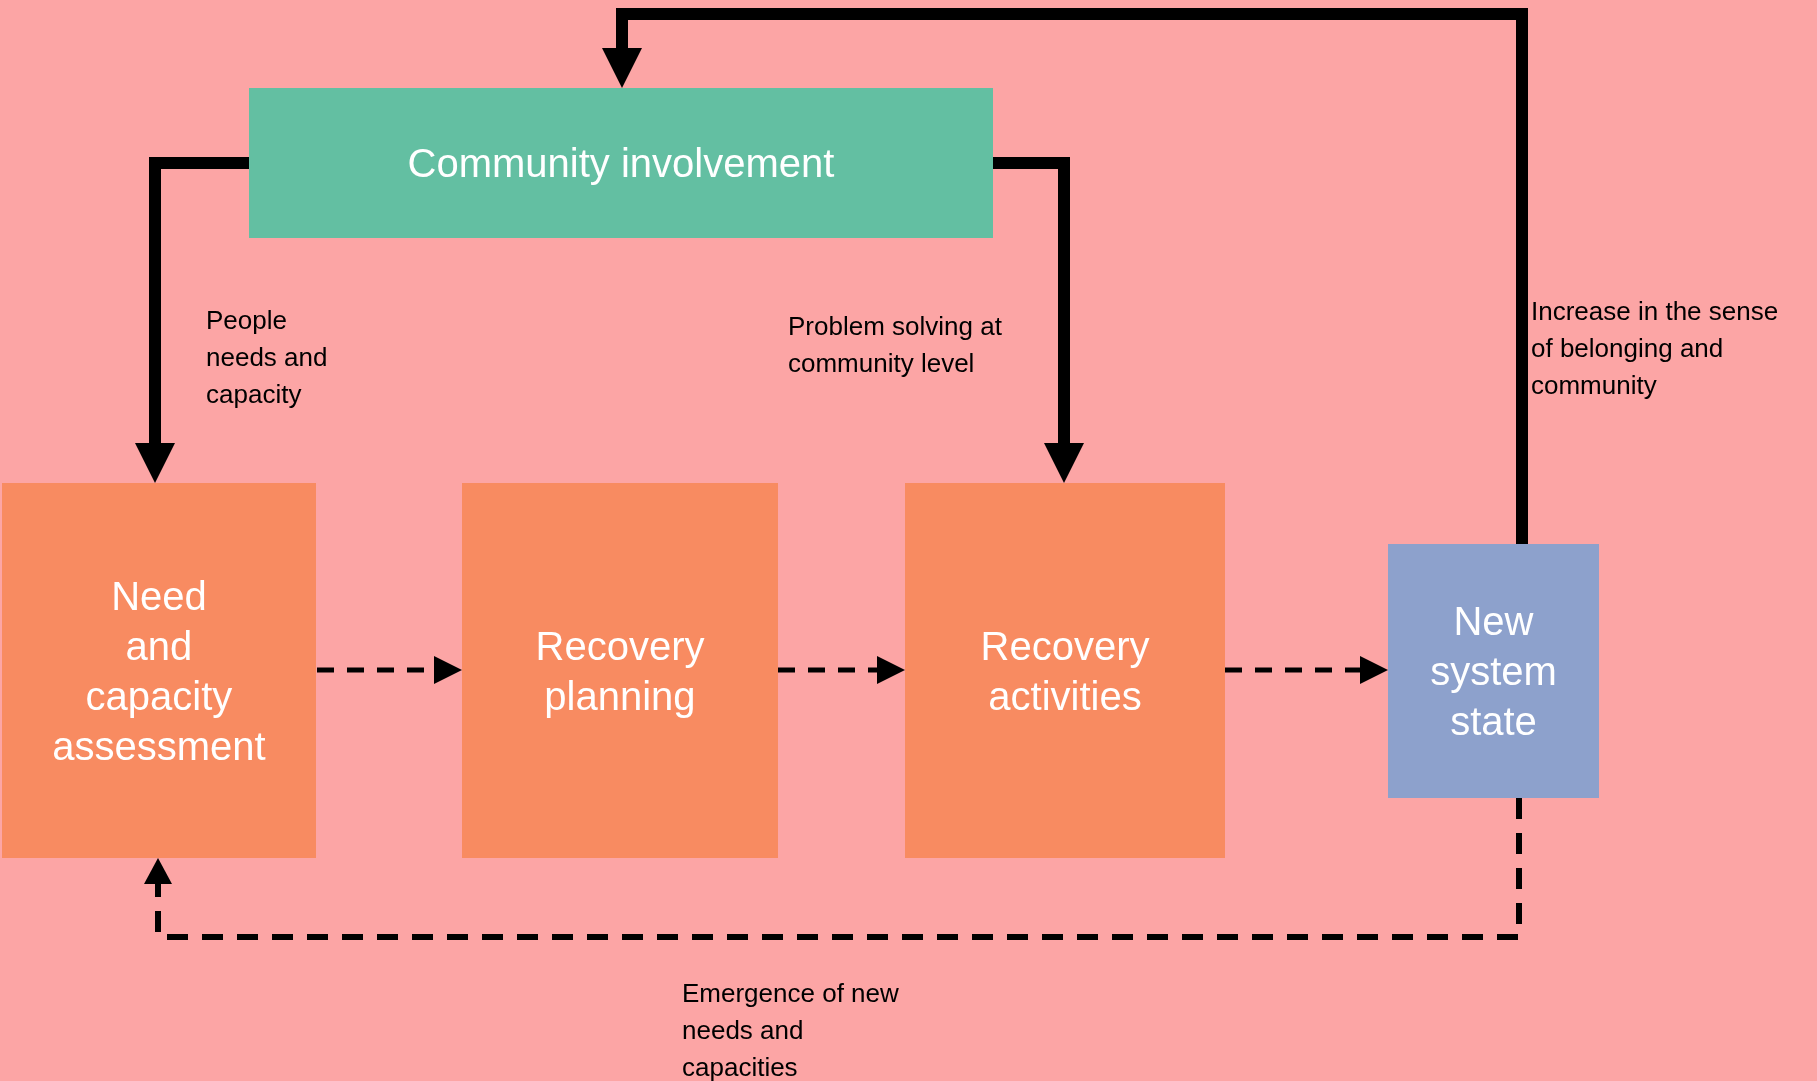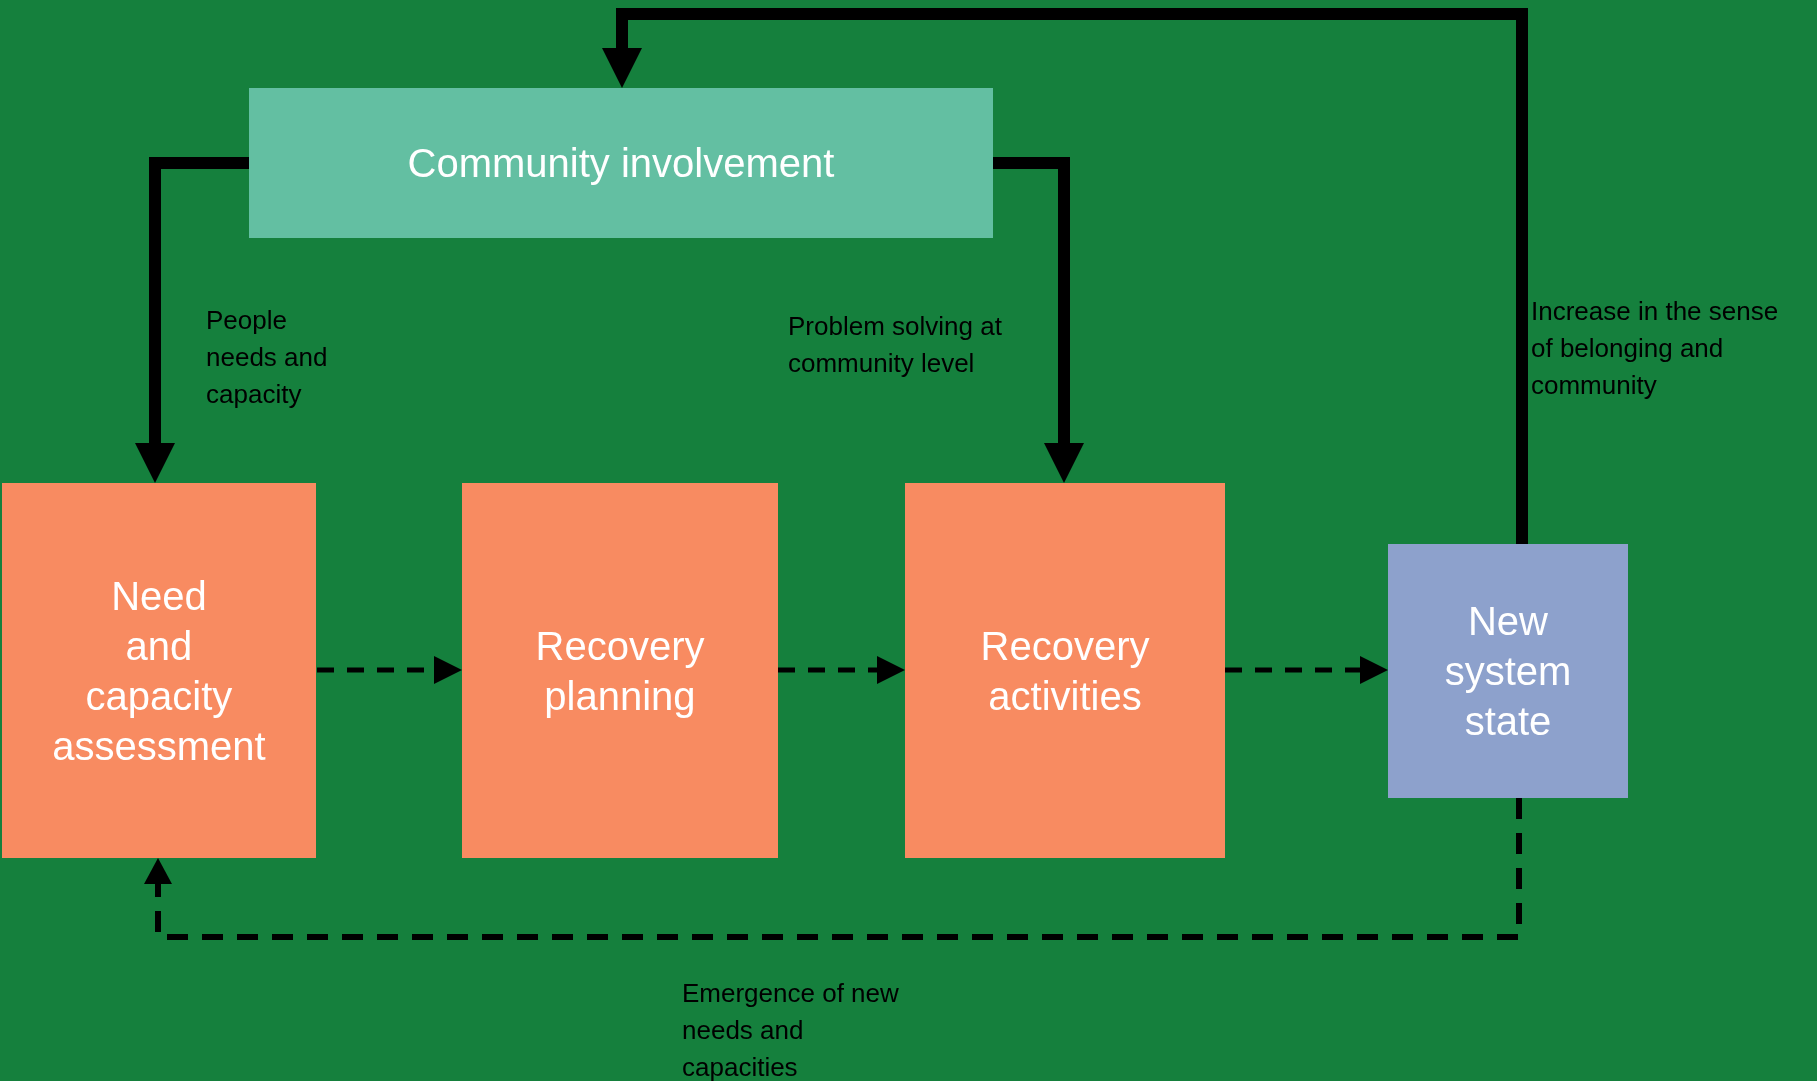--- a/index.html
+++ b/index.html
@@ -1,20 +1,20 @@
 <!DOCTYPE html>
 <html><head>
 <meta charset="utf-8">
 <style>
   html, body { margin: 0; padding: 0; background: #ffffff; }
   .canvas {
     position: relative;
     width: 1817px;
     height: 1081px;
-    background: #15803d;
+    background: #fca5a5;
     font-family: "Liberation Sans", sans-serif;
     overflow: hidden;
   }
   .arrow-layer {
     position: absolute;
     left: 0; top: 0;
     width: 1817px; height: 1081px;
     pointer-events: none;
   }
   .node {
@@ -85,21 +85,21 @@
 and
 capacity
 assessment</div>
 
   <div class="node" style="left: 462px; top: 483px; width: 316px; height: 375px; background: rgb(248, 139, 97);">Recovery
 planning</div>
 
   <div class="node" style="left: 905px; top: 483px; width: 320px; height: 375px; background: rgb(248, 139, 97);">Recovery
 activities</div>
 
-  <div class="node" style="left: 1388px; top: 544px; width: 240px; height: 254px; background: rgb(141, 161, 204);">New
+  <div class="node" style="left: 1388px; top: 544px; width: 211px; height: 254px; background: rgb(141, 161, 204);">New
 system
 state</div>
 
   <div class="edge-label" style="left:190px; top:302px;margin-left:16px;">People
 needs and
 capacity</div>
 
   <div class="edge-label" style="left:788px; top:308px;">Problem solving at
 community level</div>
 

